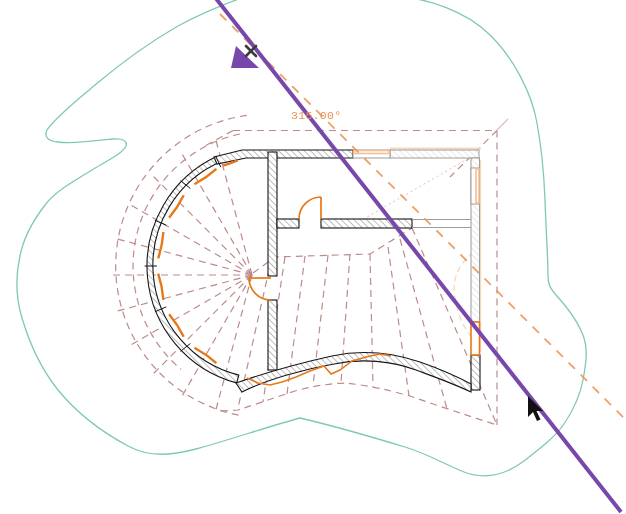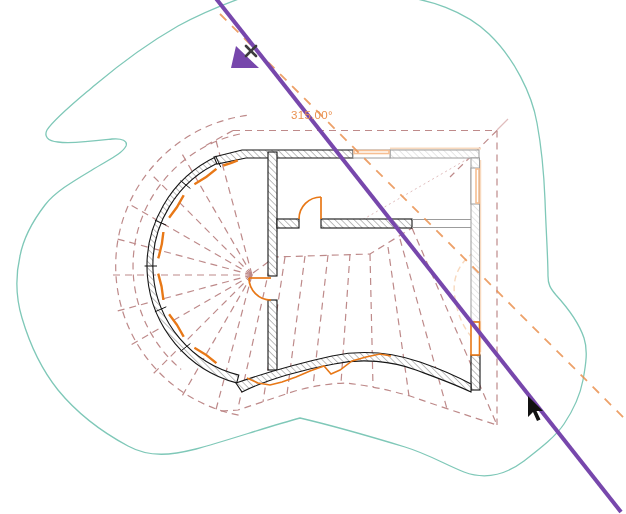--- a/index.html
+++ b/index.html
@@ -1,17 +1,17 @@
 <!DOCTYPE html>
 <html style="--canvasBg: #ffffff; --purple: #7747AC; --teal: #7FC8B8; --roofDash: #BE8A8A; --ghostPink: #E0BDBD; --wallDark: #151515; --hatchDark: #6E6E6E; --wallGray: #9C9C9C; --hatchGray: #C9C9C9; --orange: #E87817; --peach: #F6BE92; --peachLight: #F8D9BE; --labelOrange: #EA9150; --cursorBlack: #111111; --xMark: #3C3C3C;"><head>
 <meta charset="utf-8">
 <style>
   html,body{margin:0;padding:0;background:#fff;}
   #stage{position:relative;width:626px;height:514px;background:var(--canvasBg,#fff);overflow:hidden;
-         font-family:Liberation Sans, sans-serif;}
+         font-family:Liberation Mono, monospace;}
   #drawing{position:absolute;left:0;top:0;}
   #angle-label{position:absolute;left:291px;top:109px;font-size:11.5px;letter-spacing:.3px;
                color:var(--labelOrange,#EA9150);user-select:none;}
 </style>
 </head>
 <body>
 
 <div id="stage">
 <svg id="drawing" width="626" height="514" viewBox="0 0 626 514" xmlns="http://www.w3.org/2000/svg">
   <defs>

